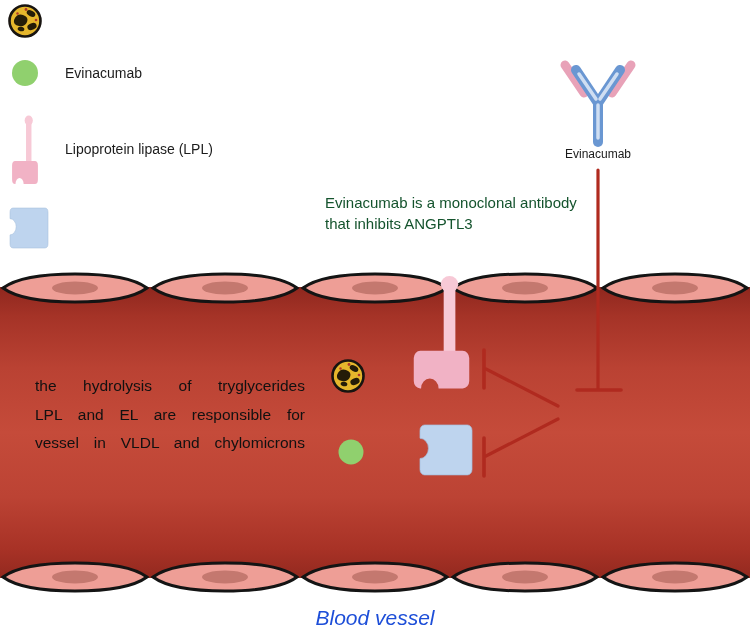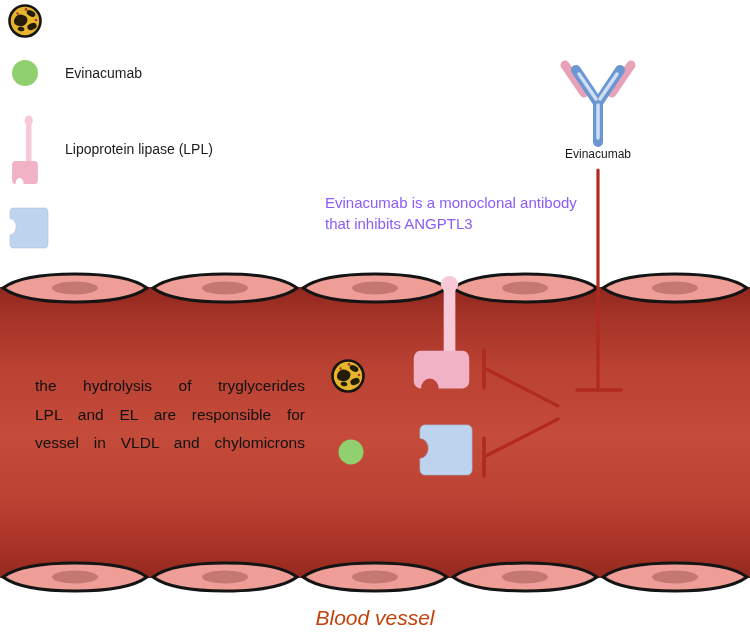--- a/index.html
+++ b/index.html
@@ -7,41 +7,41 @@
     position:relative;width:750px;height:638px;background:#fff;overflow:hidden;
     font-family:"Liberation Sans",sans-serif;color:#1a1a1a;
   }
   .stage svg{position:absolute;left:0;top:0;}
   .legend-label{
     position:absolute;left:65px;height:20px;line-height:20px;
     font-size:14px;white-space:nowrap;color:#1c1c1c;
   }
   .note-antibody{
     position:absolute;left:325px;top:192px;width:272px;
-    font-size:15px;line-height:21px;color:#8b5cf6;
+    font-size:15px;line-height:21px;color:#14532d;
   }
   .evinacumab-label{
     position:absolute;left:548px;top:147px;width:100px;text-align:center;
     font-size:12px;color:#1a1a1a;
   }
   .vessel-note{
     position:absolute;left:35px;top:372px;width:270px;
     font-size:15.5px;line-height:28.5px;color:#111;
   }
   .vessel-note .jline{text-align:justify;text-align-last:justify;}
   .angptl3-box{
     position:absolute;left:557px;top:397px;width:81px;height:27px;
     background:var(--angptl3_bg,#f4c5bd);
     border:1.5px solid var(--angptl3_border,#b5443a);
     box-sizing:border-box;display:flex;align-items:center;justify-content:center;
     font-size:15px;color:#1e1e1e;
   }
   .caption{
     position:absolute;left:0;top:606px;width:750px;text-align:center;
-    font-size:21px;font-style:italic;color:#c2410c;
+    font-size:21px;font-style:italic;color:#1d4ed8;
   }
   
   .cell-fill{fill:var(--cell_pink,#ee9e96);stroke:#141414;stroke-width:3;}
   .nucleus-fill{fill:var(--nucleus_pink,#c4786f);}
   .lpl-foot{fill:var(--lpl_pink,#f1b2c5);}
   .lpl-stem{fill:var(--lpl_pink_light,#f7c9d6);}
   .el-fill{fill:var(--el_blue,#bed4ee);stroke:#a6bedd;stroke-width:1;}
   .chylo-fill{fill:var(--chylomicron_green,#90d06e);}
   .vldl-body{fill:var(--vldl_yellow,#e5b62c);stroke:#181410;stroke-width:2.6;}
   .vldl-blob{fill:#241c08;}

